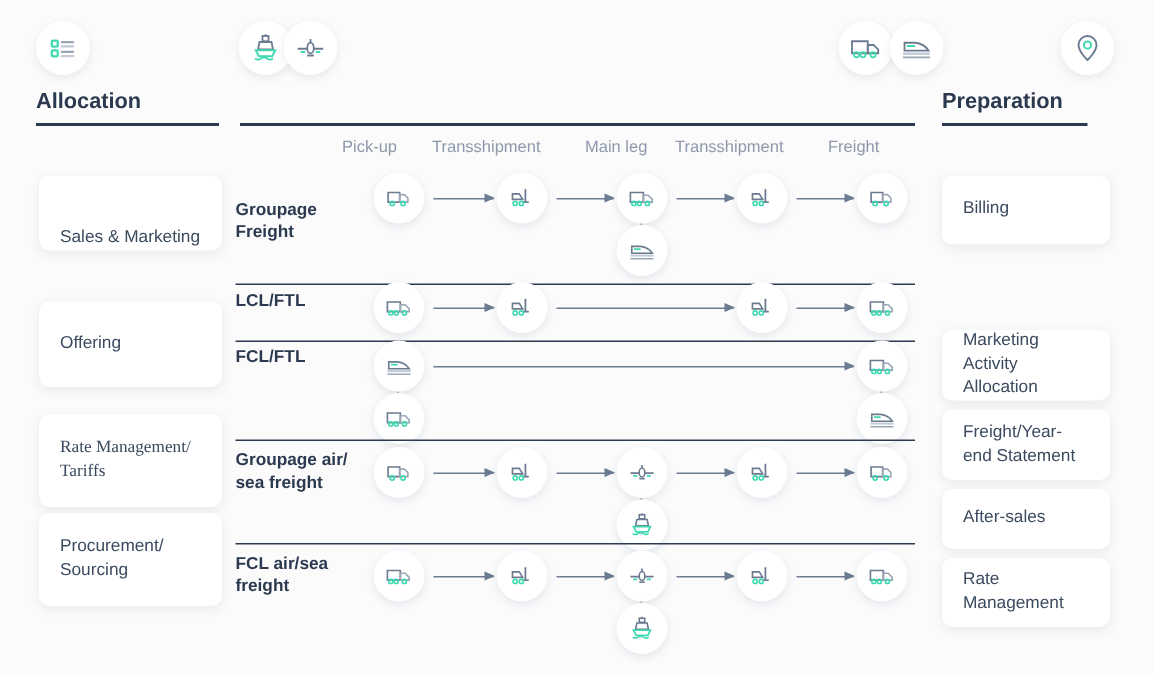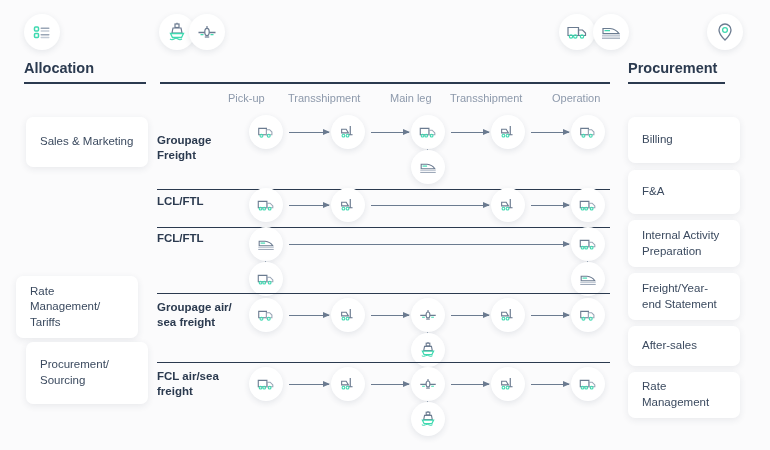--- a/index.html
+++ b/index.html
@@ -135,47 +135,47 @@
       <path d="M11 3 c3.3 0 6 2.7 6 6 c0 4.4-6 10-6 10 s-6-5.6-6-10 c0-3.3 2.7-6 6-6 Z" fill="none" stroke="#6b7b90" stroke-width="1.3"></path>
       <circle cx="11" cy="9" r="2.4" fill="none" stroke="#3fd9b0" stroke-width="1.3"></circle>
     </svg>
   </div>
 
   <div class="sec-title" style="left:24px; top:60px;">Allocation</div>
   <div class="sec-rule" style="left:24px; top:82px; width:122px;"></div>
 
   <div class="sec-rule" style="left:160px; top:82px; width:450px;"></div>
 
-  <div class="sec-title" style="left:628px; top:60px;">Procurement</div>
+  <div class="sec-title" style="left:628px; top:60px;">Preparation</div>
   <div class="sec-rule" style="left:628px; top:82px; width:97px;"></div>
 
   <div class="col-label" style="left:228px; top:92px; width:74px;">Pick-up</div>
   <div class="col-label" style="left:288px; top:92px; width:110px;">Transshipment</div>
   <div class="col-label" style="left:390px; top:92px; width:70px;">Main leg</div>
   <div class="col-label" style="left:450px; top:92px; width:110px;">Transshipment</div>
-  <div class="col-label" style="left:552px; top:92px; width:70px;">Operation</div>
-
-  <div class="card" style="left:26px; top:117px; width:122px; height:50px;">
+  <div class="col-label" style="left:552px; top:92px; width:70px;">Freight</div>
+
+  <div class="card" style="left:26px; top:117px; width:122px; height:50px;align-items:flex-end;">
     <span>Sales &amp; Marketing</span>
   </div>
-  <div class="card" style="left:16px; top:276px; width:122px; height:62px;">
+  <div class="card" style="left:26px; top:201px; width:122px; height:57px;">
+    <span>Offering</span>
+  </div>
+  <div class="card" style="left:26px; top:276px; width:122px; height:62px;font-family:Liberation Serif, serif;">
     <span>Rate Management/ Tariffs</span>
   </div>
   <div class="card" style="left:26px; top:342px; width:122px; height:62px;">
     <span>Procurement/ Sourcing</span>
   </div>
 
   <div class="card" style="left:628px; top:117px; width:112px; height:46px;">
     <span>Billing</span>
   </div>
-  <div class="card" style="left:628px; top:170px; width:112px; height:44px;">
-    <span>F&amp;A</span>
-  </div>
   <div class="card" style="left:628px; top:220px; width:112px; height:47px;">
-    <span>Internal Activity Preparation</span>
+    <span>Marketing Activity Allocation</span>
   </div>
   <div class="card" style="left:628px; top:273px; width:112px; height:47px;">
     <span>Freight/Year-end Statement</span>
   </div>
   <div class="card" style="left:628px; top:326px; width:112px; height:40px;">
     <span>After-sales</span>
   </div>
   <div class="card" style="left:628px; top:372px; width:112px; height:46px;">
     <span>Rate Management</span>
   </div>

